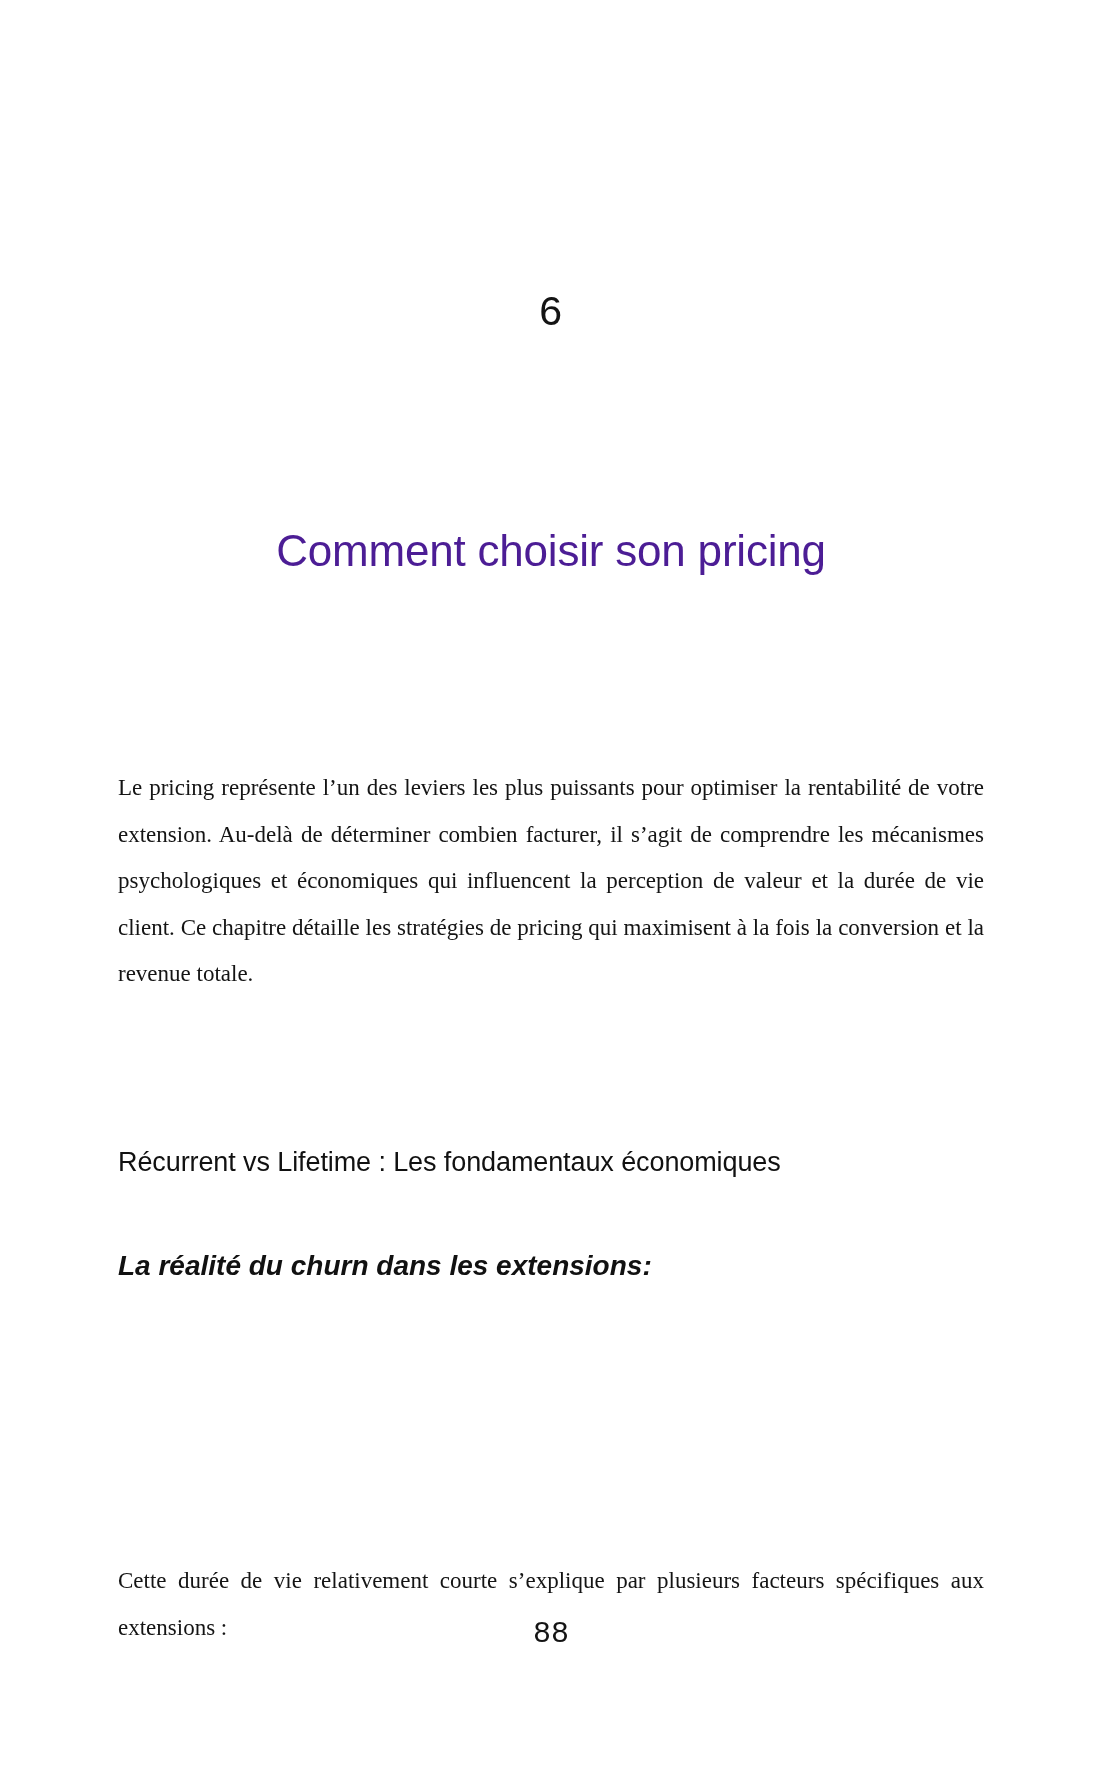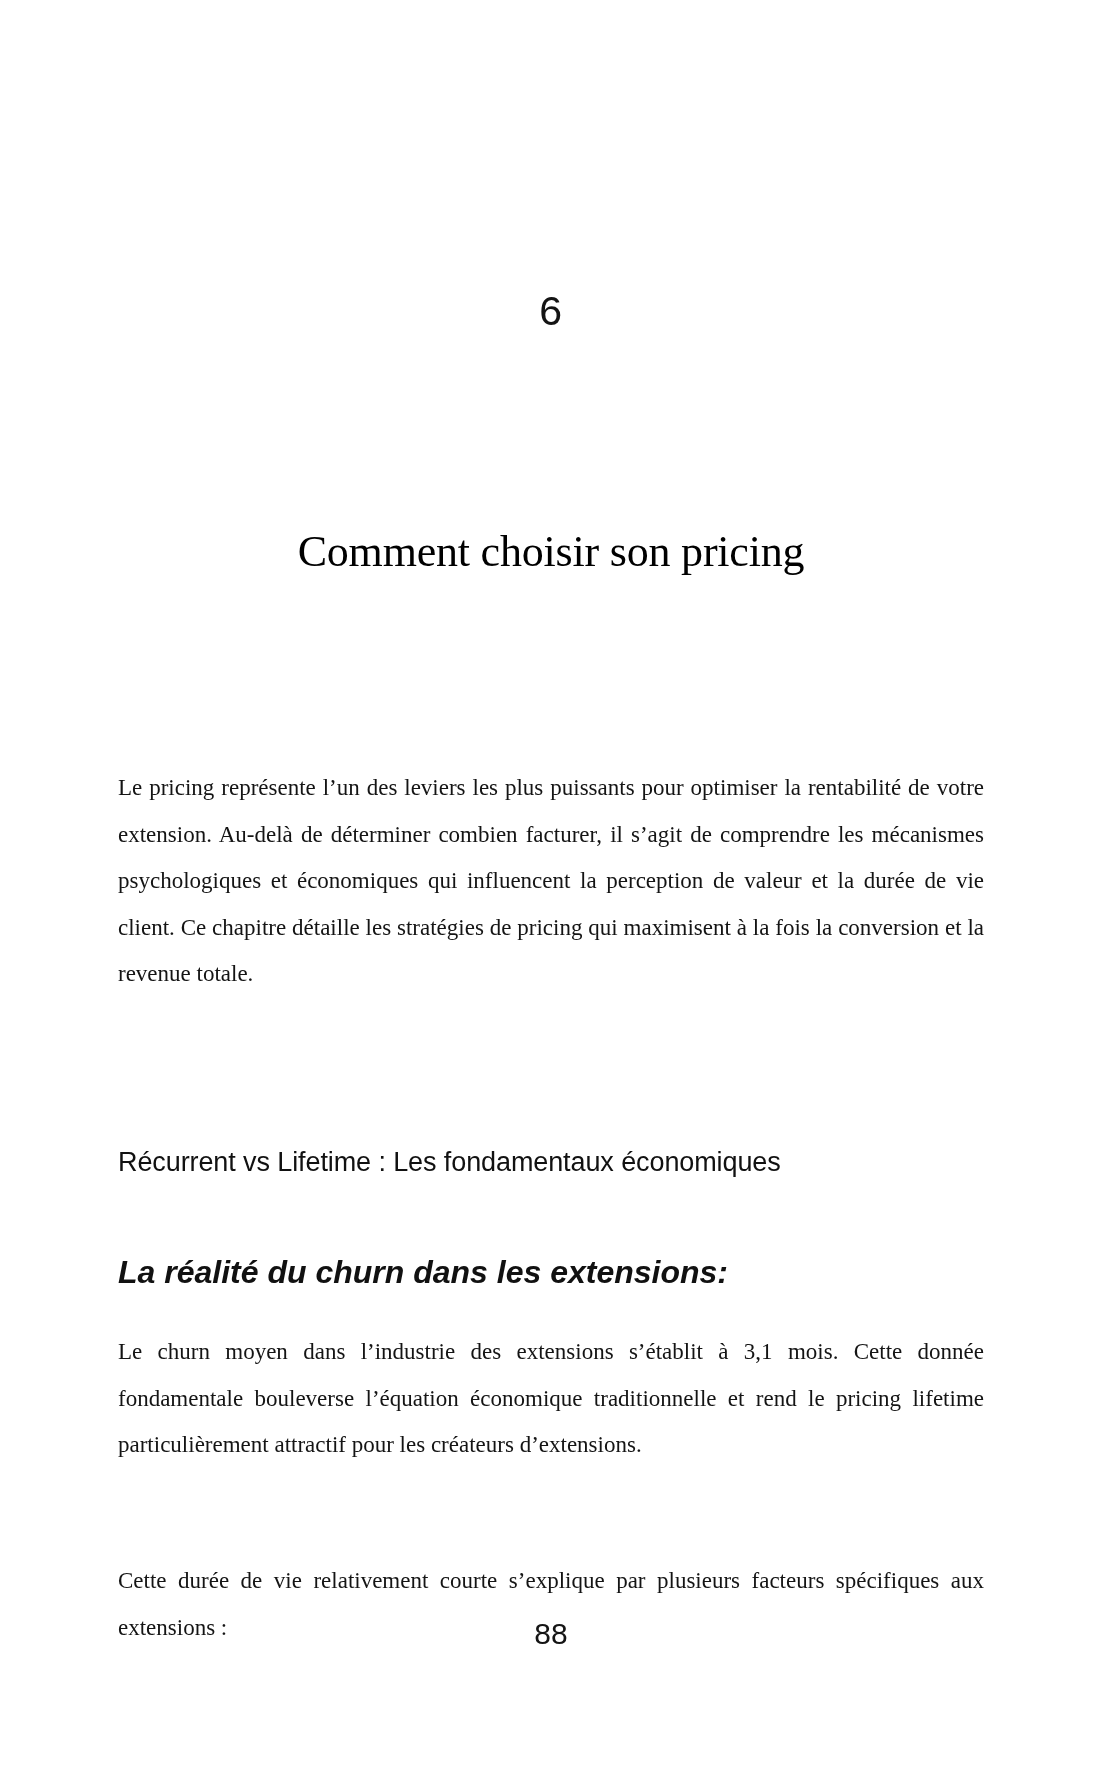--- a/index.html
+++ b/index.html
@@ -37,24 +37,24 @@
     color: #141414;
     letter-spacing: 0.5px;
   }
 
   .chapter-title {
     position: absolute;
     top: 497px;
     left: 0;
     width: 866px;
     text-align: center;
-    font-family: Liberation Serif, serif;
+    font-family: Liberation Sans, sans-serif;
     font-size: 44px;
     font-weight: 400;
-    color: #000000;
+    color: #4c1d95;
     letter-spacing: -0.2px;
   }
 
   .body-block {
     position: absolute;
     left: 0;
     width: 866px;
     font-family: "Liberation Serif", serif;
     font-size: 23px;
     line-height: 46.5px;
@@ -78,61 +78,60 @@
     color: #111111;
     letter-spacing: -0.1px;
   }
 
   .subsection-heading {
     position: absolute;
     left: 0;
     top: 1222px;
     width: 866px;
     font-family: "Liberation Sans", sans-serif;
-    font-size: 32px;
+    font-size: 28px;
     font-weight: 700;
     font-style: italic;
     color: #111111;
   }
 
   .para-churn {
     top: 1306px;
   }
 
   .para-duration {
     top: 1535px;
   }
 
   .page-number {
     position: absolute;
     left: 0;
     top: 1617px;
     width: 866px;
     text-align: center;
-    font-family: Liberation Sans, sans-serif;
+    font-family: Liberation Mono, monospace;
     font-size: 30px;
     color: #141414;
   }
 </style>
 </head>
 <body>
 
 <div class="page">
   <div class="content">
 
     <div class="chapter-number">6</div>
 
     <h1 class="chapter-title">Comment choisir son pricing</h1>
 
     <p class="body-block intro-para">Le pricing représente l’un des leviers les plus puissants pour optimiser la rentabilité de votre extension. Au-delà de déterminer combien facturer, il s’agit de comprendre les mécanismes psychologiques et économiques qui influencent la perception de valeur et la durée de vie client. Ce chapitre détaille les stratégies de pricing qui maximisent à la fois la conversion et la revenue totale.</p>
 
     <h2 class="section-heading">Récurrent vs Lifetime : Les fondamentaux économiques</h2>
 
     <h3 class="subsection-heading">La réalité du churn dans les extensions:</h3>
 
-    <p class="body-block para-churn">Le churn moyen dans l’industrie des extensions s’établit à 3,1 mois.  Cette donnée fondamentale bouleverse l’équation économique traditionnelle et rend le pricing lifetime particulièrement attractif pour les créateurs d’extensions.</p>
 
     <p class="body-block para-duration">Cette durée de vie relativement courte s’explique par plusieurs facteurs spécifiques aux extensions :</p>
 
     <div class="page-number">88</div>
 
   </div>
 </div>
 
 </body></html>

